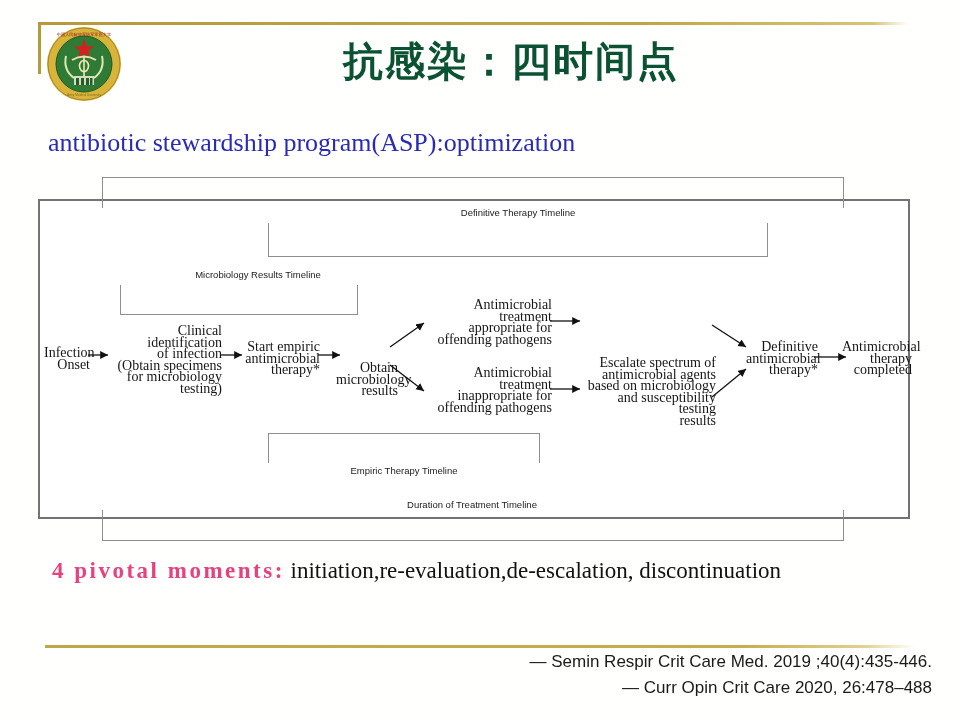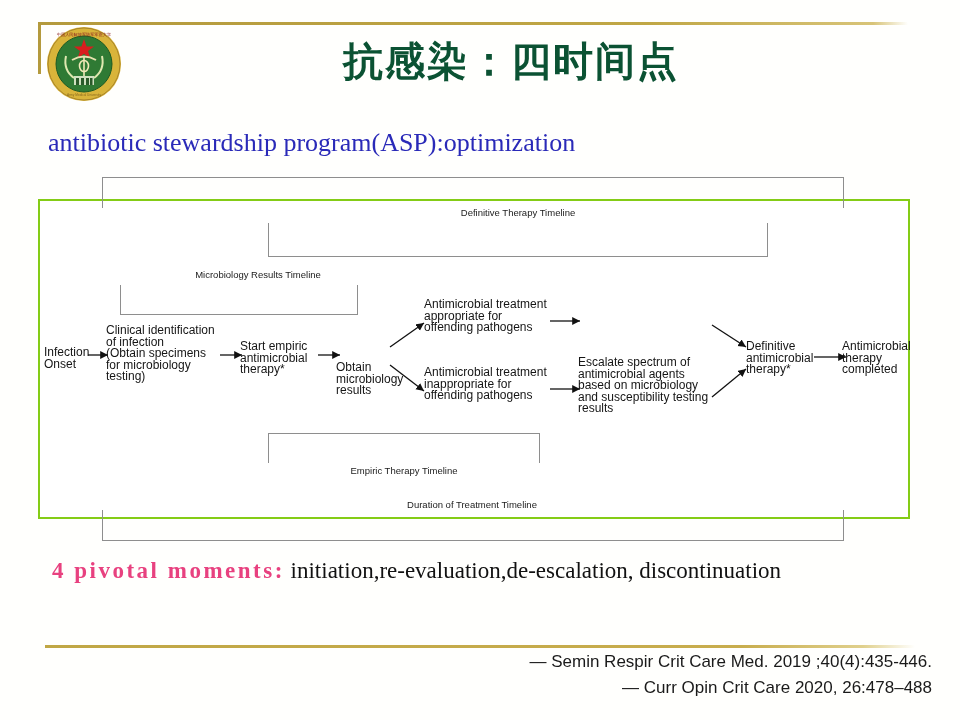--- a/index.html
+++ b/index.html
@@ -33,21 +33,21 @@
   }
   .subtitle{
     position:absolute;left:48px;top:128px;
     color:#2a2ab8;
     font-size:26px;
     font-family:"Liberation Serif", serif;
   }
   
   .figure-wrap{
     position:absolute;left:38px;top:199px;width:872px;height:320px;
-    border:2px solid #84cc16;
+    border:2px solid #737373;
     background:#ffffff;
     box-sizing:border-box;
   }
   .fig-inner{position:absolute;left:0;top:0;width:100%;height:100%;}
   
   .outer-bracket-top{
     position:absolute;left:62px;top:-24px;width:740px;height:30px;
     border:1.5px solid #8e8e8e;border-bottom:none;
   }
   .outer-bracket-bottom{
@@ -57,23 +57,23 @@
   .bracket{position:absolute;border:1.5px solid #8e8e8e;box-sizing:border-box;}
   .bracket.down{border-bottom:none;}
   .bracket.up{border-top:none;}
   .bracket-label{
     position:absolute;text-align:center;
     font-size:9.5px;color:#1a1a1a;
     font-family:"Liberation Sans", sans-serif;
     white-space:nowrap;
   }
   .node{
-    position:absolute;text-align:left;
-    font-size:12px;line-height:11.5px;color:#151515;
-    font-family:Liberation Sans, sans-serif;
+    position:absolute;text-align:right;
+    font-size:14px;line-height:11.5px;color:#151515;
+    font-family:Liberation Serif, serif;
   }
   .fig-svg{position:absolute;left:0;top:0;width:872px;height:316px;}
   
   .pivotal{
     position:absolute;left:52px;top:552px;width:880px;
     font-family:"Liberation Serif", serif;
     font-size:23px;line-height:38px;color:#111;
   }
   .pivotal .lead{
     color:#e8417f;font-weight:bold;letter-spacing:2.5px;

